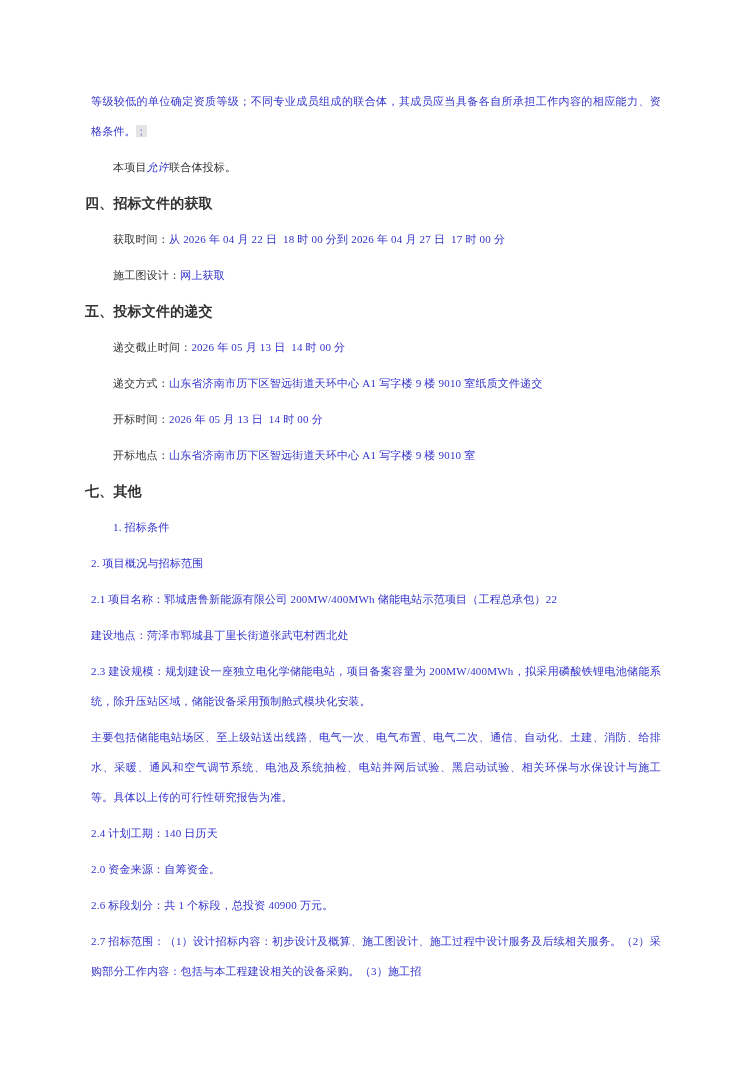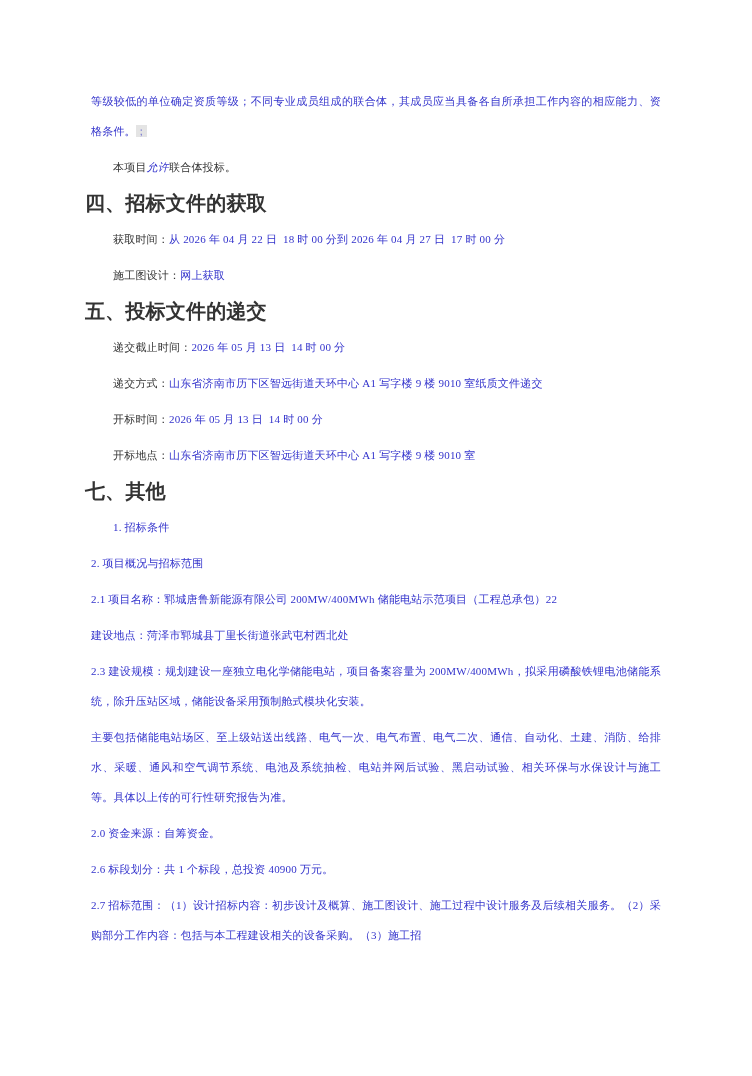--- a/index.html
+++ b/index.html
@@ -26,21 +26,21 @@
     line-height: 30px;
     letter-spacing: 0.2px;
     color: #333333;
     text-align: justify;
     white-space: pre-wrap;
   }
   p.heading {
     font-family: "Liberation Sans", "DejaVu Sans", sans-serif;
     font-weight: bold;
     color: #1a1a1a;
-    font-size: 20px;
+    font-size: 14px;
     text-align: left;
     margin: 3px 0 2px 0;
   }
   .indent-2 { text-indent: 2em; font-family: Liberation Serif, serif; }
   .seg-black { color: #333333; }
   .seg-blue  { color: #3333cc; }
   .seg-italic { font-style: italic; }
   .seg-shaded { background: #e4e4e4; color: #7a7ad0; }
 </style>
 </head>
@@ -58,17 +58,18 @@
       <p class="para indent-2"><span class="seg-black">递交方式：</span><span class="seg-blue">山东省济南市历下区智远街道天环中心 A1 写字楼 9 楼 9010 室纸质文件递交</span></p>
       <p class="para indent-2"><span class="seg-black">开标时间：</span><span class="seg-blue">2026 年 05 月 13 日  14 时 00 分</span></p>
       <p class="para indent-2"><span class="seg-black">开标地点：</span><span class="seg-blue">山东省济南市历下区智远街道天环中心 A1 写字楼 9 楼 9010 室</span></p>
       <p class="para heading"><span class="seg-black">七、其他</span></p>
       <p class="para indent-2"><span class="seg-blue">1. 招标条件</span></p>
       <p class="para"><span class="seg-blue">2. 项目概况与招标范围</span></p>
       <p class="para"><span class="seg-blue">2.1 项目名称：郓城唐鲁新能源有限公司 200MW/400MWh 储能电站示范项目（工程总承包）22</span></p>
       <p class="para"><span class="seg-blue">建设地点：菏泽市郓城县丁里长街道张武屯村西北处</span></p>
       <p class="para"><span class="seg-blue">2.3 建设规模：规划建设一座独立电化学储能电站，项目备案容量为 200MW/400MWh，拟采用磷酸铁锂电池储能系统，除升压站区域，储能设备采用预制舱式模块化安装。</span></p>
       <p class="para"><span class="seg-blue">主要包括储能电站场区、至上级站送出线路、电气一次、电气布置、电气二次、通信、自动化、土建、消防、给排水、采暖、通风和空气调节系统、电池及系统抽检、电站并网后试验、黑启动试验、相关环保与水保设计与施工等。具体以上传的可行性研究报告为准。</span></p>
+      <p class="para"><span class="seg-blue">2.4 计划工期：140 日历天</span></p>
       <p class="para"><span class="seg-blue">2.0 资金来源：自筹资金。</span></p>
       <p class="para"><span class="seg-blue">2.6 标段划分：共 1 个标段，总投资 40900 万元。</span></p>
       <p class="para"><span class="seg-blue">2.7 招标范围：（1）设计招标内容：初步设计及概算、施工图设计、施工过程中设计服务及后续相关服务。（2）采购部分工作内容：包括与本工程建设相关的设备采购。（3）施工招</span></p>
     </div>
 </main>
 
 </body></html>

